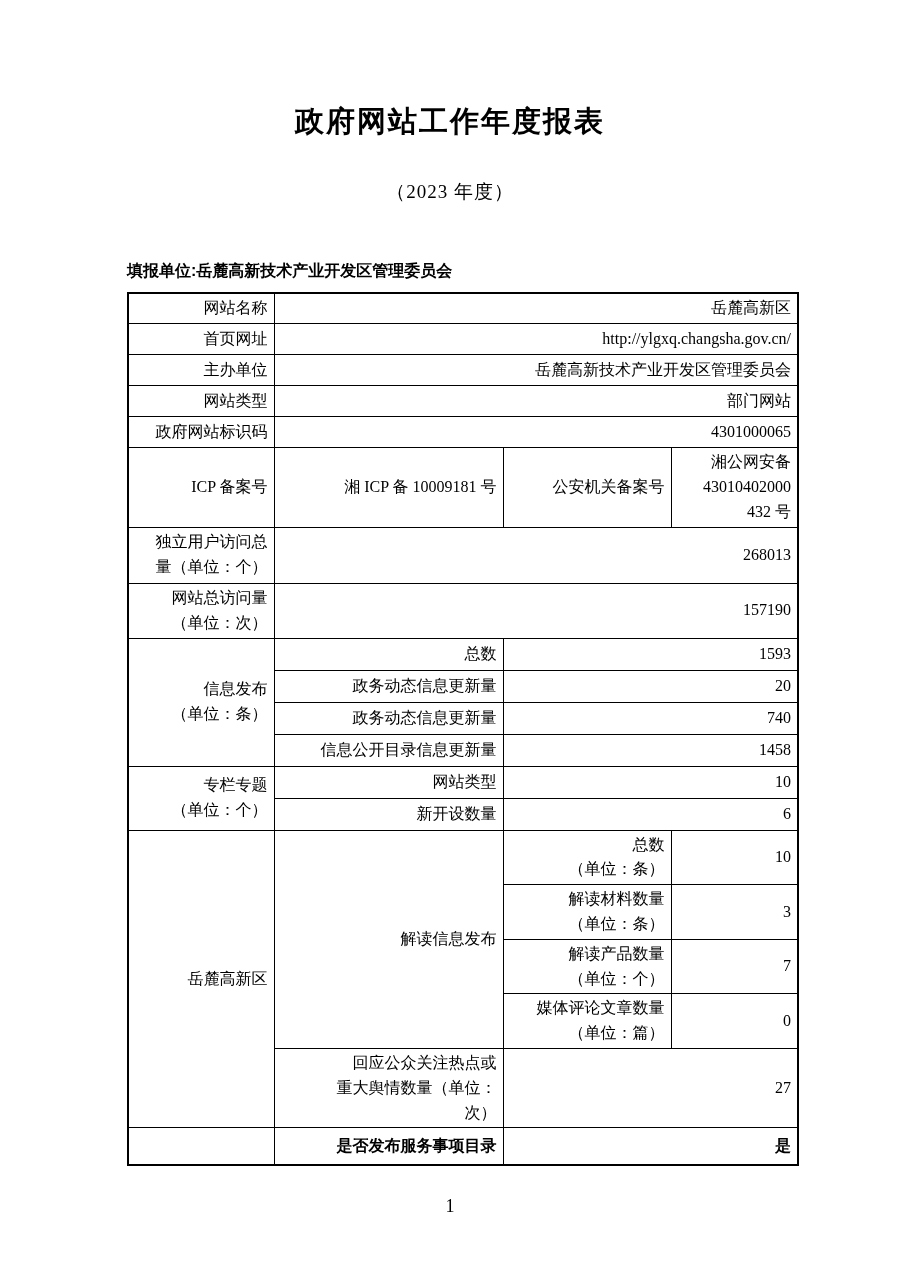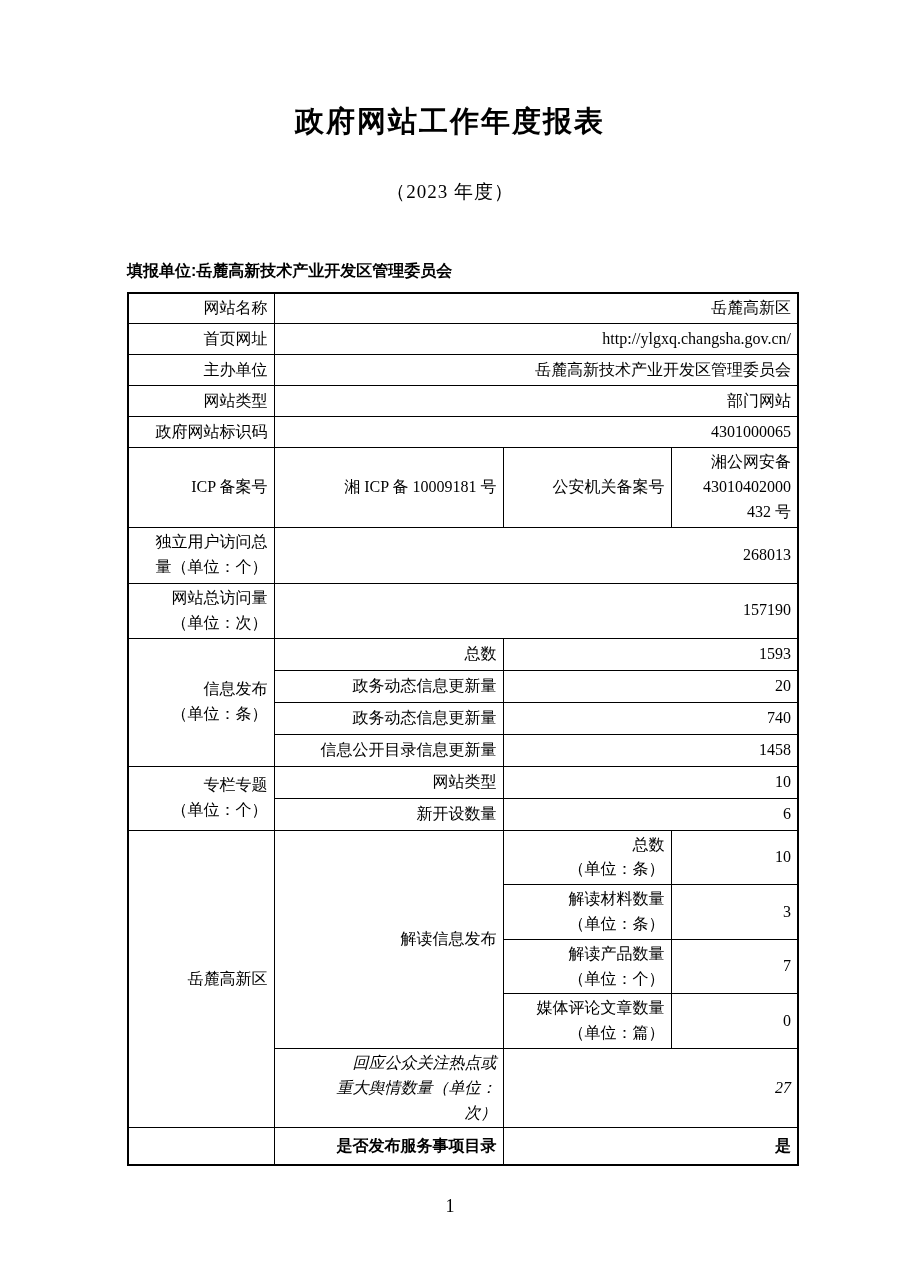--- a/index.html
+++ b/index.html
@@ -56,21 +56,21 @@
   col.c1 { width: 146px; }
   col.c2 { width: 229px; }
   col.c3 { width: 168px; }
   col.c4 { width: 127px; }
   tr.r31 { height: 31px; }
   tr.r32 { height: 32px; }
   tr.r37 { height: 37px; font-weight: bold; }
   tr.r52 { height: 52px; }
   tr.r55 { height: 55px; }
   tr.r56 { height: 56px; }
-  tr.r78 { height: 78px; font-style: italic; }
+  tr.r78 { height: 78px; }
   tr.r79 { height: 79px; }
   .page-num {
     margin-top: 30px;
     text-align: center;
     font-size: 18px;
   }
 </style>
 </head>
 <body>
 

